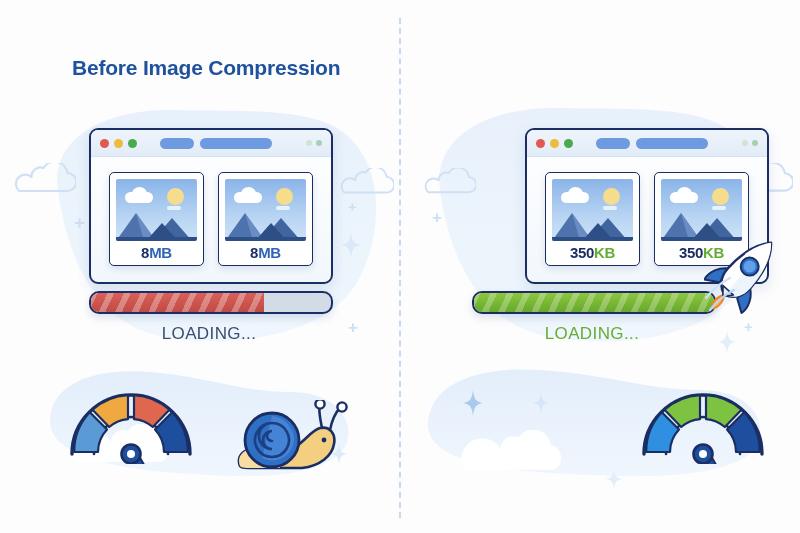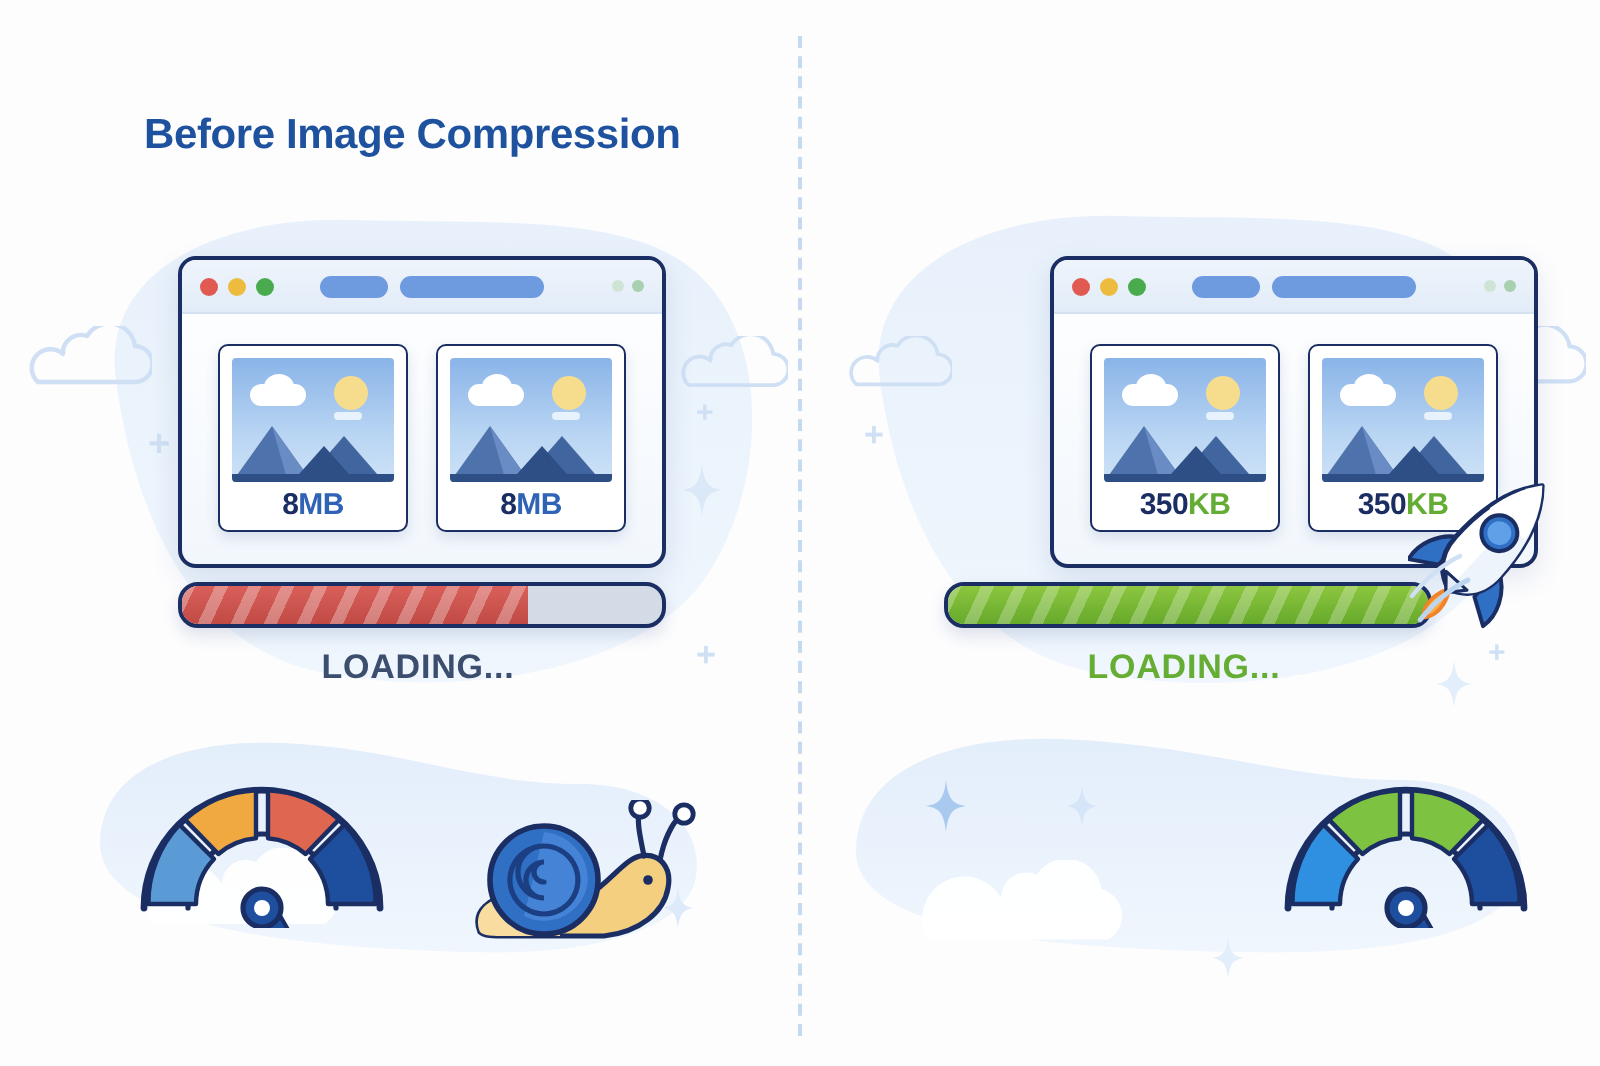--- a/index.html
+++ b/index.html
@@ -135,21 +135,21 @@
     border-radius: 7px;
     background:
       repeating-linear-gradient(115deg,
         rgba(255,255,255,0.26) 0px, rgba(255,255,255,0.26) 6px,
         rgba(255,255,255,0.0) 6px, rgba(255,255,255,0.0) 15px),
       linear-gradient(180deg,#8cc63f 0%, #66a92b 100%);
   }
 
   .loading-text {
     font-size: 17px;
-    font-weight: bold;
+    font-weight: normal;
     letter-spacing: 0.4px;
     text-align: center;
     white-space: nowrap;
   }
   .loading-slow { color: #3b4e6e; }
   .loading-fast { color: #66ad34; }
 
   .sparkle { color: #cfe0f4; font-weight: bold; }
 </style>
 </head>

